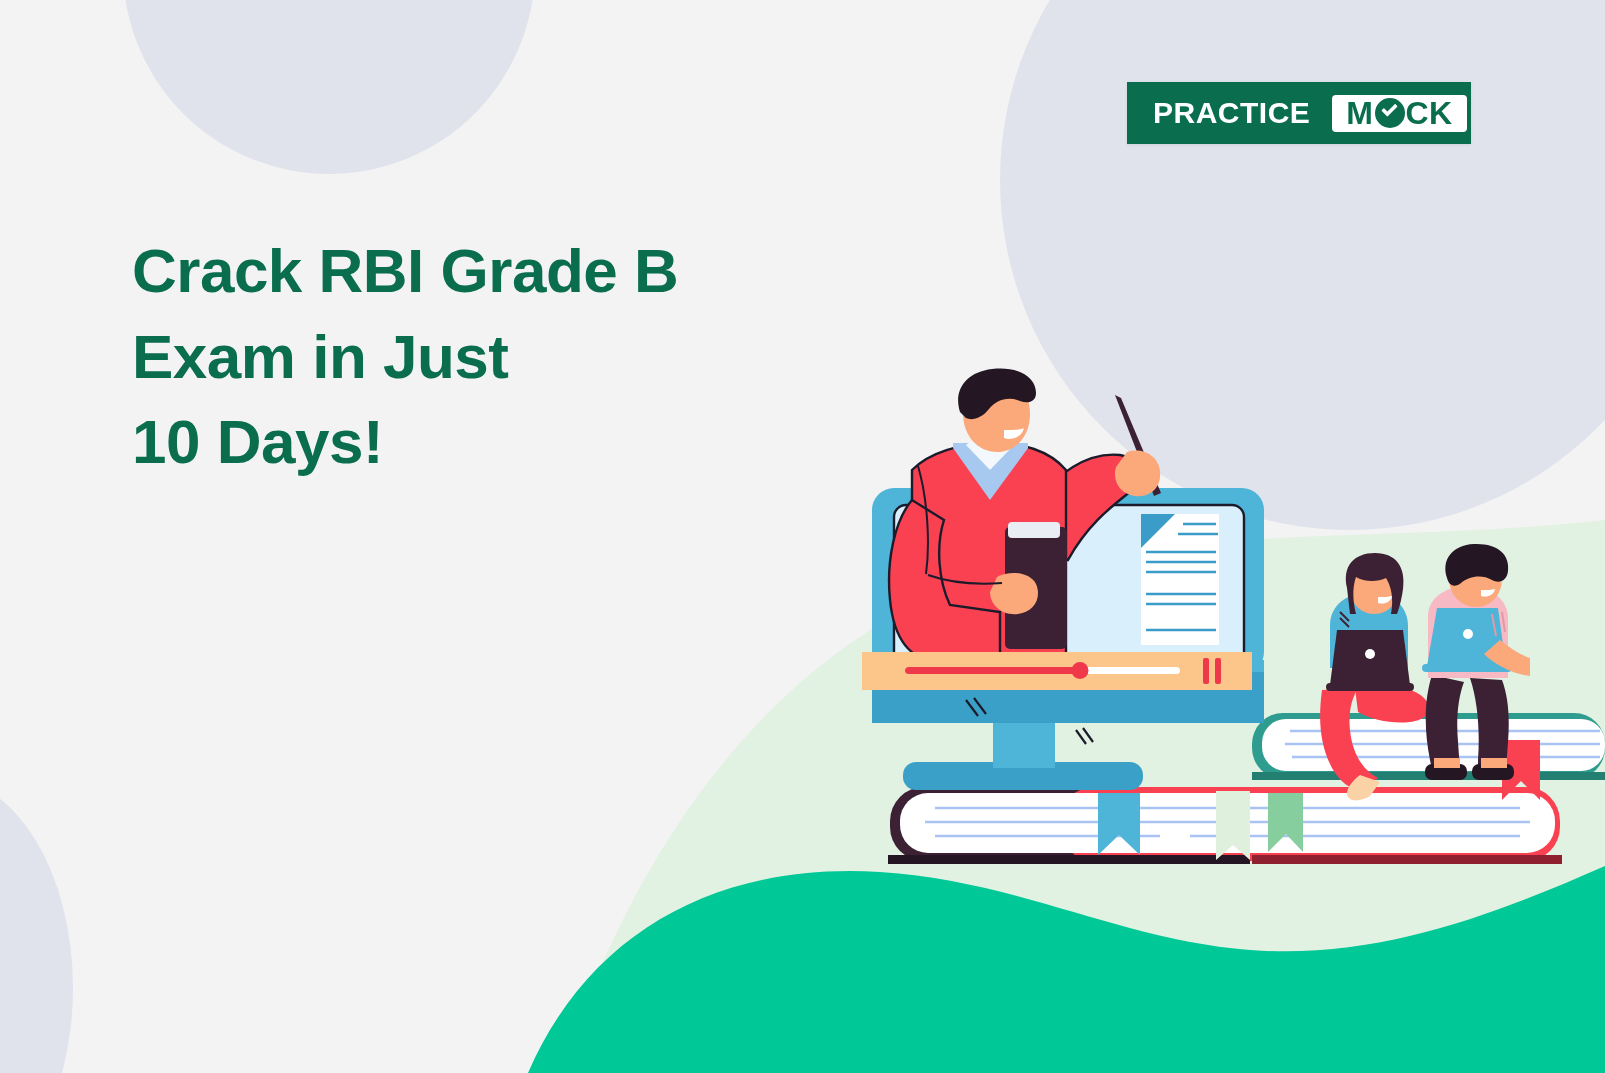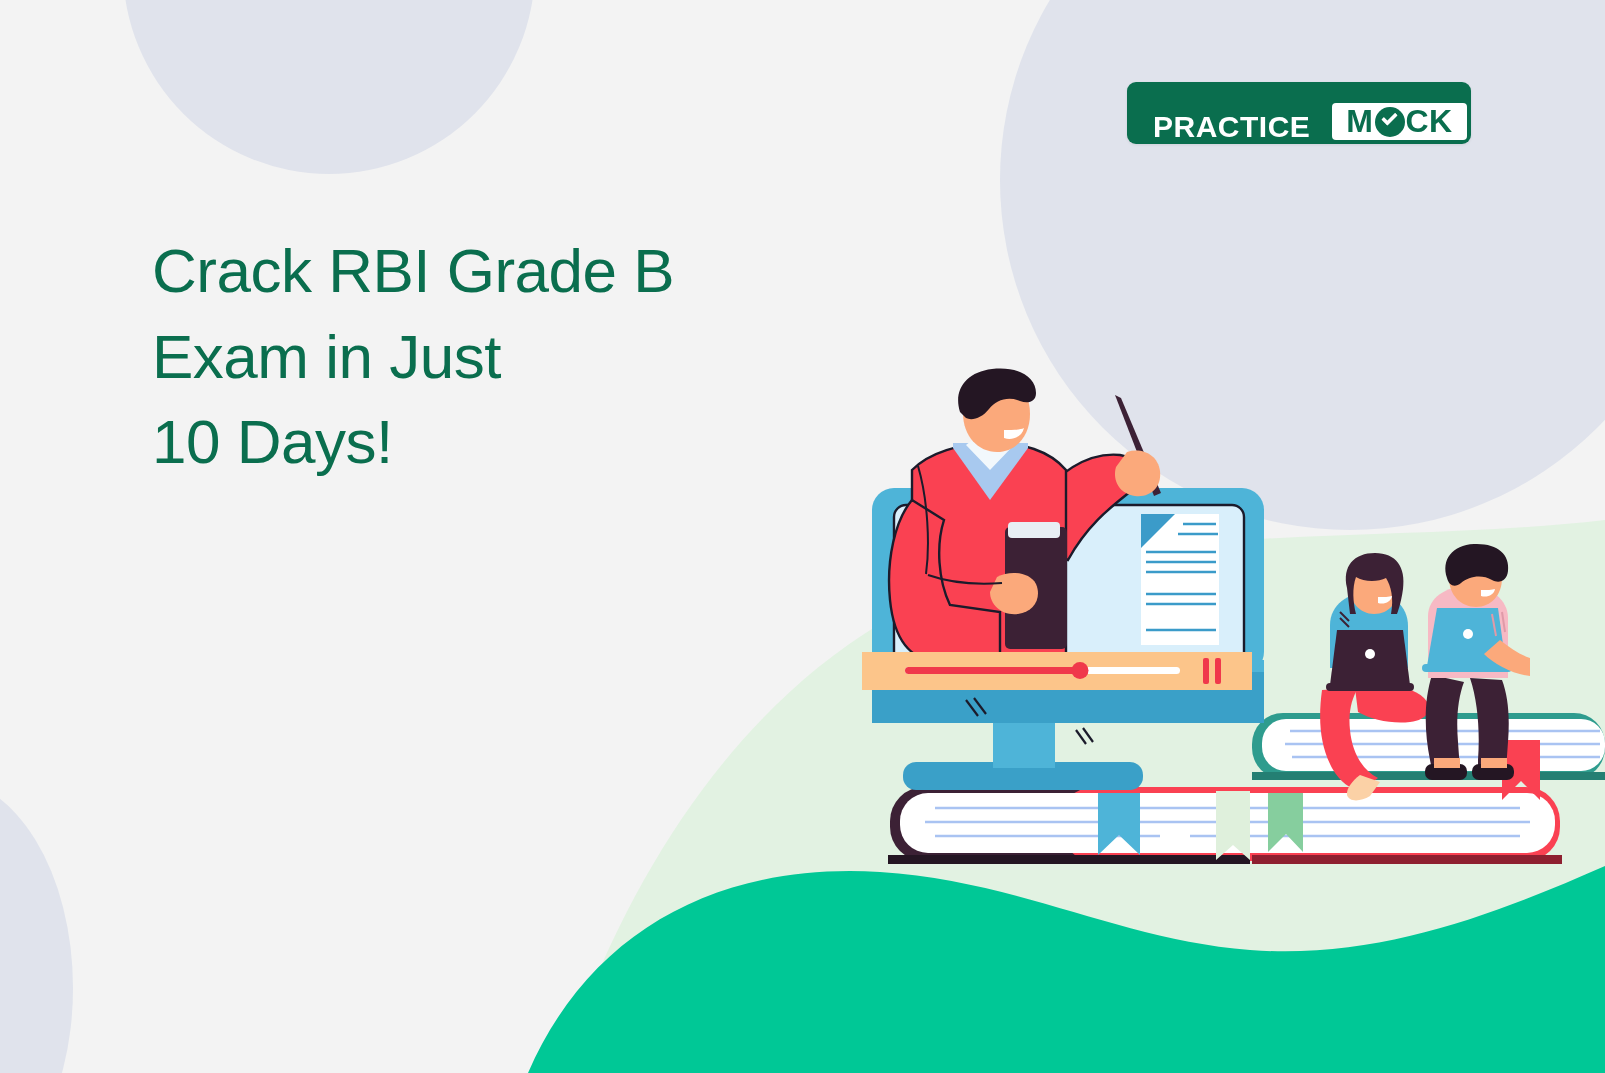--- a/index.html
+++ b/index.html
@@ -18,22 +18,22 @@
 
   
   .circle { position:absolute; border-radius:50%; background:#e0e3ec; }
   #circle-top-left  { left:123px;  top:-238px; width:412px; height:412px; }
   #circle-top-right { left:1000px; top:-170px; width:700px; height:700px; }
   #circle-bottom-left { left:-185px; top:778px; width:258px; height:420px; border-radius:50%; }
 
   
   #logo {
     position:absolute; left:1127px; top:82px;
-    height:62px; display:flex; align-items:flex-end;
-    border-radius:9px; overflow:hidden;
+    height:62px; display:flex; align-items:center;
+    border-radius:0; overflow:hidden;
     background:#0a6e4e;
     box-shadow:0 1px 3px rgba(0,0,0,.08);
   }
   #logo-practice {
     display:flex; align-items:center; justify-content:center;
     padding:0 22px 0 26px;
     color:#ffffff; font-size:30px; font-weight:bold;
     letter-spacing:.5px;
   }
   #logo-mock-box {
@@ -51,23 +51,23 @@
     background:#0a6e4e;
   }
   .mock-o-check {
     position:absolute; left:7px; top:6px; width:15px; height:9px;
     border-left:4px solid #ffffff; border-bottom:4px solid #ffffff;
     transform:rotate(-45deg); border-radius:1px;
   }
 
   
   #headline {
-    position:absolute; left:152px; top:228px;
+    position:absolute; left:132px; top:228px;
     color:#0a6e4e;
-    font-size:62px; font-weight:normal; line-height:1.38;
+    font-size:62px; font-weight:bold; line-height:1.38;
     letter-spacing:-0.5px;
     white-space:pre-line;
   }
 
   
   #illustration { position:absolute; left:0; top:0; width:1605px; height:1073px; }
   #illustration svg { display:block; }
 </style>
 </head>
 <body>

